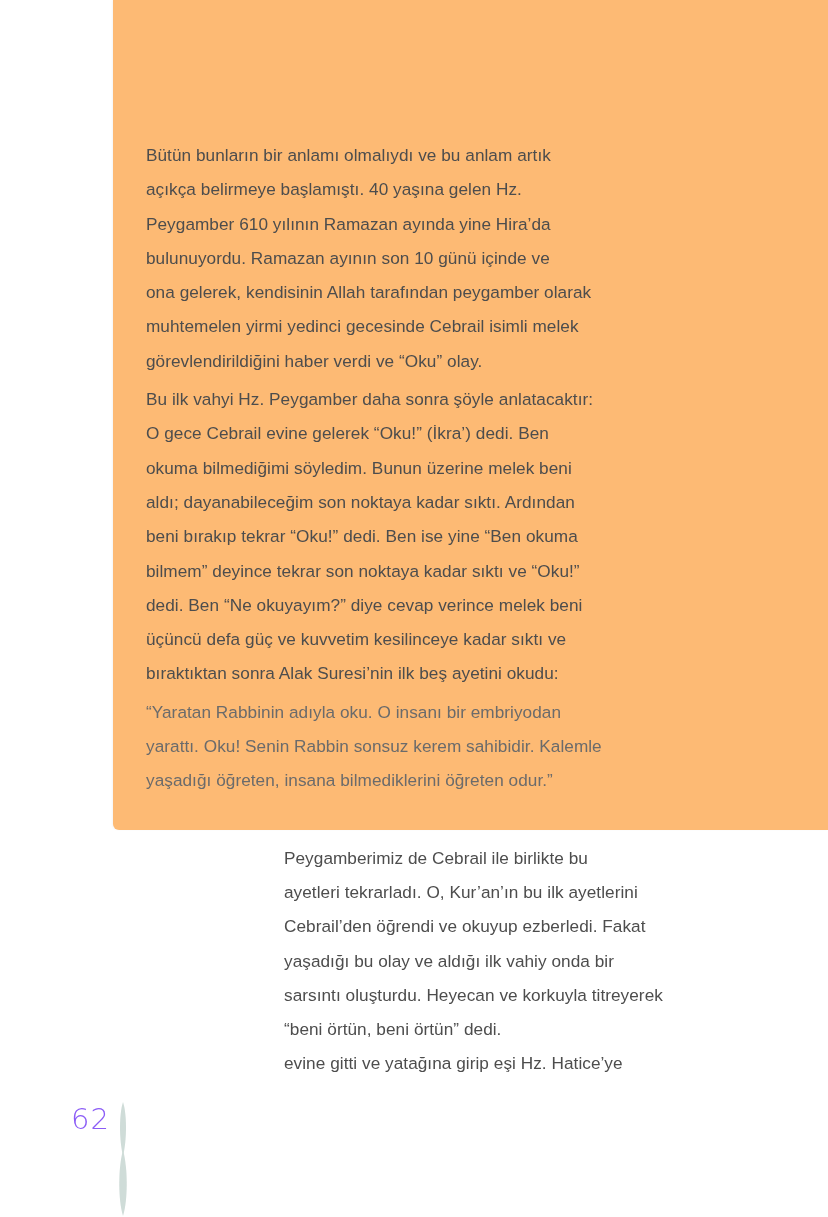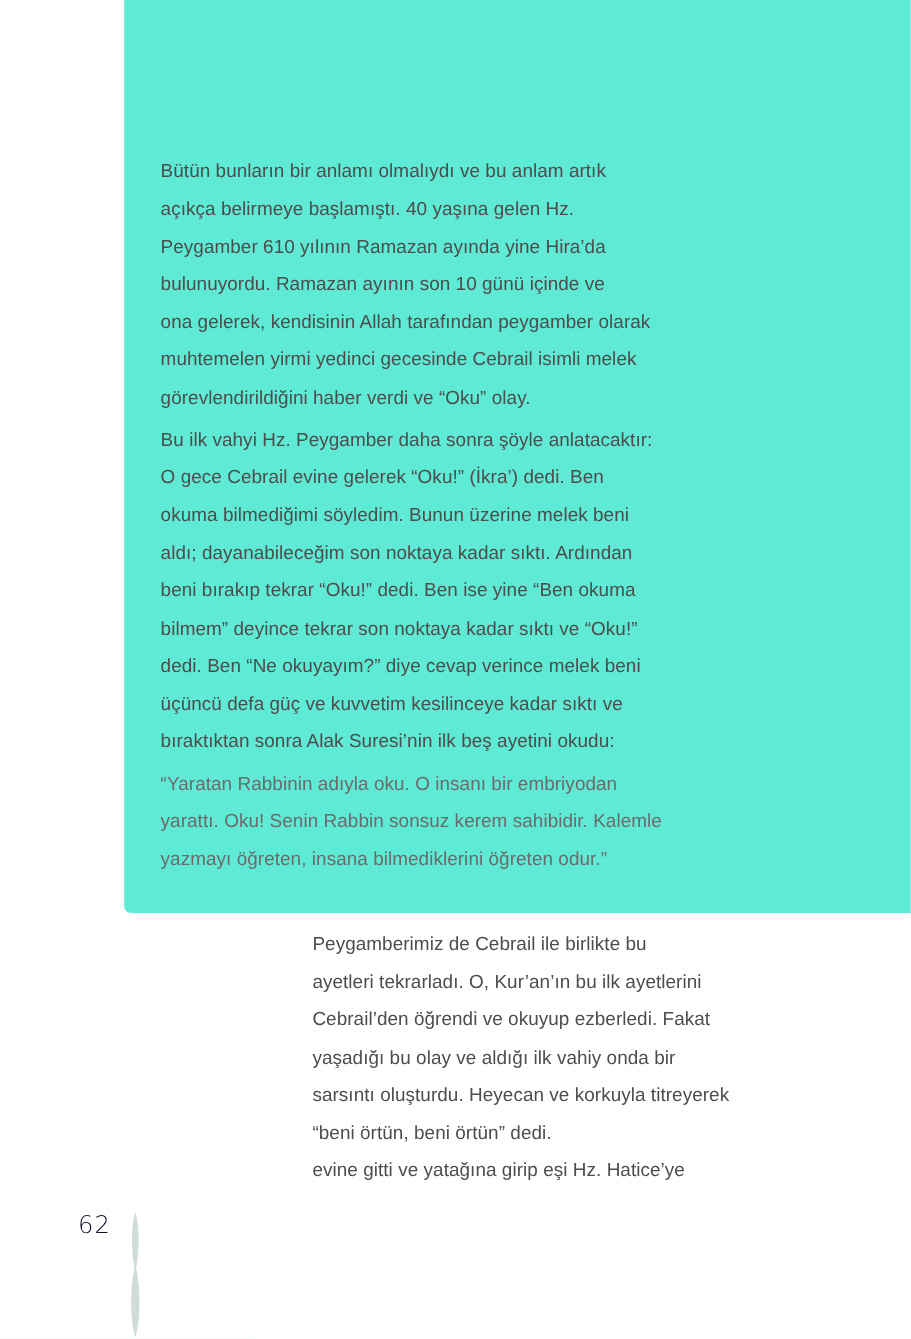--- a/index.html
+++ b/index.html
@@ -14,21 +14,21 @@
       overflow: hidden;
       font-family: "Liberation Sans", "DejaVu Sans", sans-serif;
       color: #4a4a4a;
     }
     .sidebar-box {
       position: absolute;
       left: 113px;
       top: 0;
       width: 715px;
       height: 830px;
-      background: #5eead4;
+      background: #fdba74;
       border-radius: 0 0 0 6px;
       box-shadow: -1px 0 2px rgba(0,0,0,0.04);
     }
     .box-content {
       position: absolute;
       left: 33px;
       top: 138px;
       width: 520px;
     }
     .para {
@@ -51,23 +51,23 @@
       margin-left: 16px;
     }
     .body-text .para {
       font-size: 17.2px;
       line-height: 34.2px;
     }
     .page-number {
       position: absolute;
       left: 71px;
       top: 1102px;
-      font-size: 22px;
+      font-size: 29px;
       font-weight: 300;
-      color: #0f172a;
+      color: #8b5cf6;
       letter-spacing: 1px;
       font-family: "DejaVu Sans", sans-serif;
     }
     .ornament {
       position: absolute;
       left: 114px;
       top: 1100px;
       width: 18px;
       height: 117px;
     }
@@ -93,21 +93,21 @@
       <span class="line">aldı; dayanabileceğim son noktaya kadar sıktı. Ardından</span>
       <span class="line">beni bırakıp tekrar “Oku!” dedi. Ben ise yine “Ben okuma</span>
       <span class="line">bilmem” deyince tekrar son noktaya kadar sıktı ve “Oku!”</span>
       <span class="line">dedi. Ben “Ne okuyayım?” diye cevap verince melek beni</span>
       <span class="line">üçüncü defa güç ve kuvvetim kesilinceye kadar sıktı ve</span>
       <span class="line">bıraktıktan sonra Alak Suresi’nin ilk beş ayetini okudu:</span>
     </p>
     <p class="para quote">
       <span class="line">“Yaratan Rabbinin adıyla oku. O insanı bir embriyodan</span>
       <span class="line">yarattı. Oku! Senin Rabbin sonsuz kerem sahibidir. Kalemle</span>
-      <span class="line">yazmayı öğreten, insana bilmediklerini öğreten odur.”</span>
+      <span class="line">yaşadığı öğreten, insana bilmediklerini öğreten odur.”</span>
     </p>
   </div>
 </div>
 
 <div class="body-text">
   <p class="para">
     <span class="line">Peygamberimiz de Cebrail ile birlikte bu</span>
     <span class="line">ayetleri tekrarladı. O, Kur’an’ın bu ilk ayetlerini</span>
     <span class="line">Cebrail’den öğrendi ve okuyup ezberledi. Fakat</span>
     <span class="line">yaşadığı bu olay ve aldığı ilk vahiy onda bir</span>

